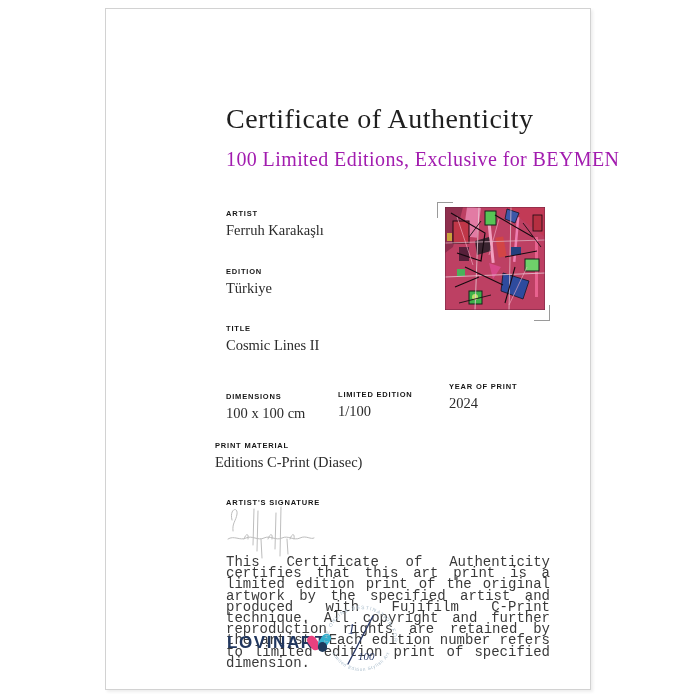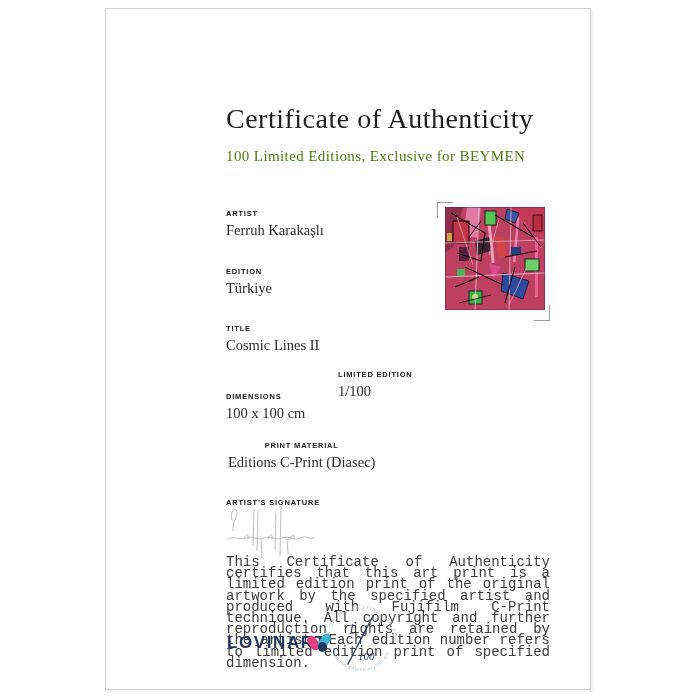--- a/index.html
+++ b/index.html
@@ -18,43 +18,43 @@
 
   .cert-title {
     left: 120px; top: 94px;
     font-family: "Liberation Serif", serif;
     font-size: 28px; color: #1f1f1f;
     letter-spacing: 0.5px; white-space: nowrap;
   }
   .cert-subtitle {
     left: 120px; top: 139px;
     font-family: "Liberation Serif", serif;
-    font-size: 15px; color: #4d7c0f;
+    font-size: 20px; color: #a21caf;
     letter-spacing: 0.4px; white-space: nowrap;
   }
 
   .field-label {
     font-family: "Liberation Sans", sans-serif;
     font-size: 7.5px; font-weight: bold;
     letter-spacing: 0.8px; color: #161616;
     white-space: nowrap;
   }
   .field-value {
     font-family: "Liberation Serif", serif;
     font-size: 14.5px; color: #2b2b2b;
     margin-top: 4px; white-space: nowrap;
   }
 
   .f-artist   { left: 120px; top: 200px; }
   .f-country  { left: 120px; top: 258px; }
   .f-title    { left: 120px; top: 315px; }
   .f-dims     { left: 120px; top: 383px; }
-  .f-edition  { left: 232px; top: 361px; }
+  .f-edition  { left: 232px; top: 381px; }
   .f-year     { left: 343px; top: 373px; }
-  .f-material { left: 122px; top: 432px; text-align: center; }
+  .f-material { left: 109px; top: 432px; }
   .f-signature{ left: 120px; top: 489px; }
 
   .artwork-area { left: 326px; top: 185px; width: 128px; height: 140px; }
   .crop-tl {
     position: absolute; left: 5px; top: 8px; width: 16px; height: 16px;
     border-top: 1px solid #9a9a9a; border-left: 1px solid #9a9a9a;
   }
   .crop-br {
     position: absolute; left: 102px; top: 111px; width: 16px; height: 16px;
     border-bottom: 1px solid #9a9a9a; border-right: 1px solid #9a9a9a;
@@ -107,20 +107,24 @@
   <div class="abs f-dims">
     <div class="field-label">DIMENSIONS</div>
     <div class="field-value">100 x 100 cm</div>
   </div>
 
   <div class="abs f-edition">
     <div class="field-label">LIMITED EDITION</div>
     <div class="field-value">1/100</div>
   </div>
 
+  <div class="abs f-year">
+    <div class="field-label">YEAR OF PRINT</div>
+    <div class="field-value">2024</div>
+  </div>
 
   <div class="abs f-material">
     <div class="field-label">PRINT MATERIAL</div>
     <div class="field-value">Editions C-Print (Diasec)</div>
   </div>
 
   <div class="abs f-signature">
     <div class="field-label">ARTIST'S SIGNATURE</div>
   </div>
 

